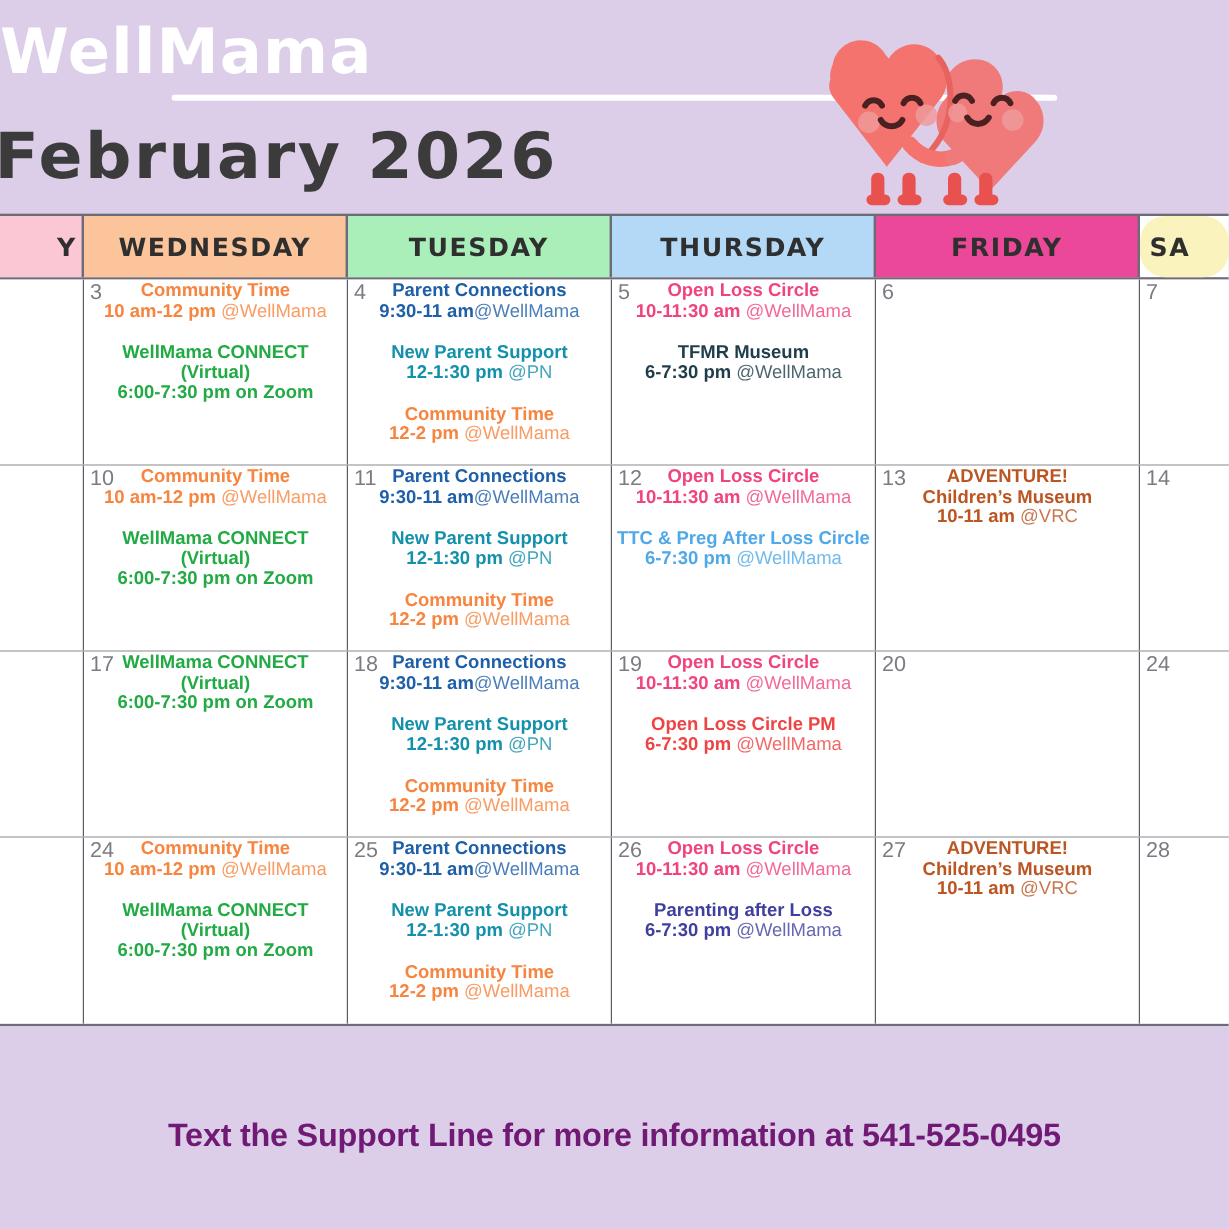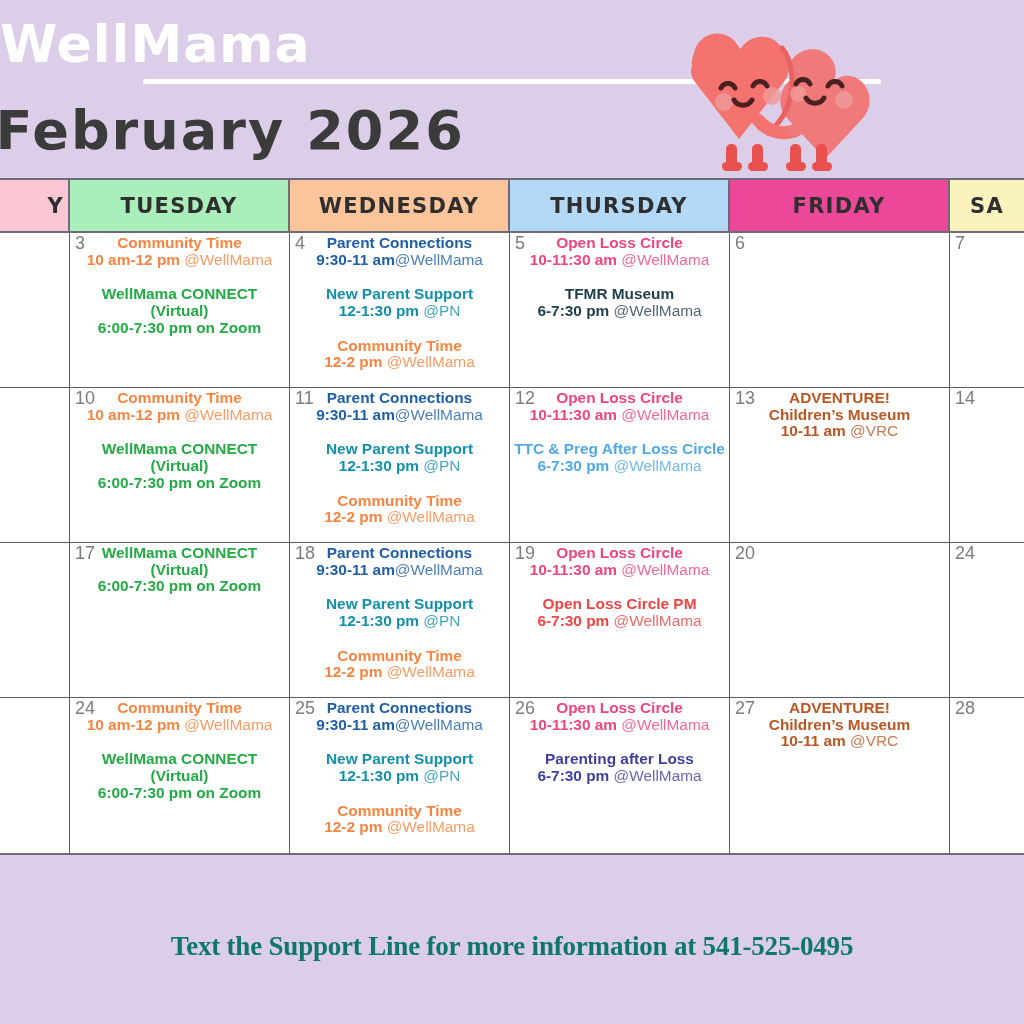--- a/index.html
+++ b/index.html
@@ -88,21 +88,21 @@
     font-weight: bold;
     font-size: 21px;
     letter-spacing: 1.3px;
     color: #2f2f2f;
     border-right: 2px solid #6f6a7a;
     overflow: hidden;
     white-space: nowrap;
     flex: 0 0 220px;
   }
   .dow:first-child { flex: 0 0 70px; justify-content: flex-end; padding-right: 4px;}
-  .dow:last-child  { flex: 0 0 74px; border-right: none; justify-content: flex-start; padding-left: 20px;}
+  .dow:last-child  { flex: 0 0 74px; border-right: none; justify-content: flex-start; padding-left: 8px; border-radius: 21px;}
 
   .week {
     display: flex;
     width: 1024px;
     height: 155px;
     border-bottom: 1.5px solid #5d5d66;
   }
   .week:last-child { border-bottom: none; }
 
   .cell {
@@ -158,24 +158,24 @@
   .footer {
     position: absolute;
     top: 855px; left: 0;
     width: 1024px; height: 169px;
     background: #dccee8;
     display: flex;
     align-items: center;
     justify-content: center;
   }
   .footer-text {
-    font-family: Liberation Serif, serif;
+    font-family: Liberation Sans, sans-serif;
     font-weight: bold;
     font-size: 27px;
-    color: #0f766e;
+    color: #701a75;
     letter-spacing: -0.2px;
     margin-top: 14px;
   }
 </style>
 </head>
 <body>
 
 <div class="header">
   <div class="brand-wrap">
     <span class="brand">WellMama</span>
@@ -217,22 +217,22 @@
     <path d="M124 62c3-6 11-6 14 0" stroke="#4a2020" stroke-width="5" fill="none" stroke-linecap="round"></path>
     <path d="M156 64c3-6 11-6 14 0" stroke="#4a2020" stroke-width="5" fill="none" stroke-linecap="round"></path>
     <path d="M134 76c4 7 14 7 18 0" stroke="#4a2020" stroke-width="5" fill="none" stroke-linecap="round"></path>
   </svg>
 </div>
 
 <div class="calendar">
 
   <div class="dow-row">
     <div class="dow" style="background: rgb(251, 199, 212);">Y</div>
+    <div class="dow" style="background: rgb(251, 196, 154);">WEDNESDAY</div>
     <div class="dow" style="background: rgb(170, 238, 185);">TUESDAY</div>
-    <div class="dow" style="background: rgb(251, 196, 154);">WEDNESDAY</div>
     <div class="dow" style="background: rgb(179, 217, 247);">THURSDAY</div>
     <div class="dow" style="background: #ec4899;">FRIDAY</div>
     <div class="dow" style="background: rgb(251, 243, 189);">SA</div>
   </div>
 
   <div id="weeks-host">
       <div class="week">
         <div class="cell partial-left">
           <div class="events">
             <div class="ev" style="color: rgb(219, 176, 52);"></div>

